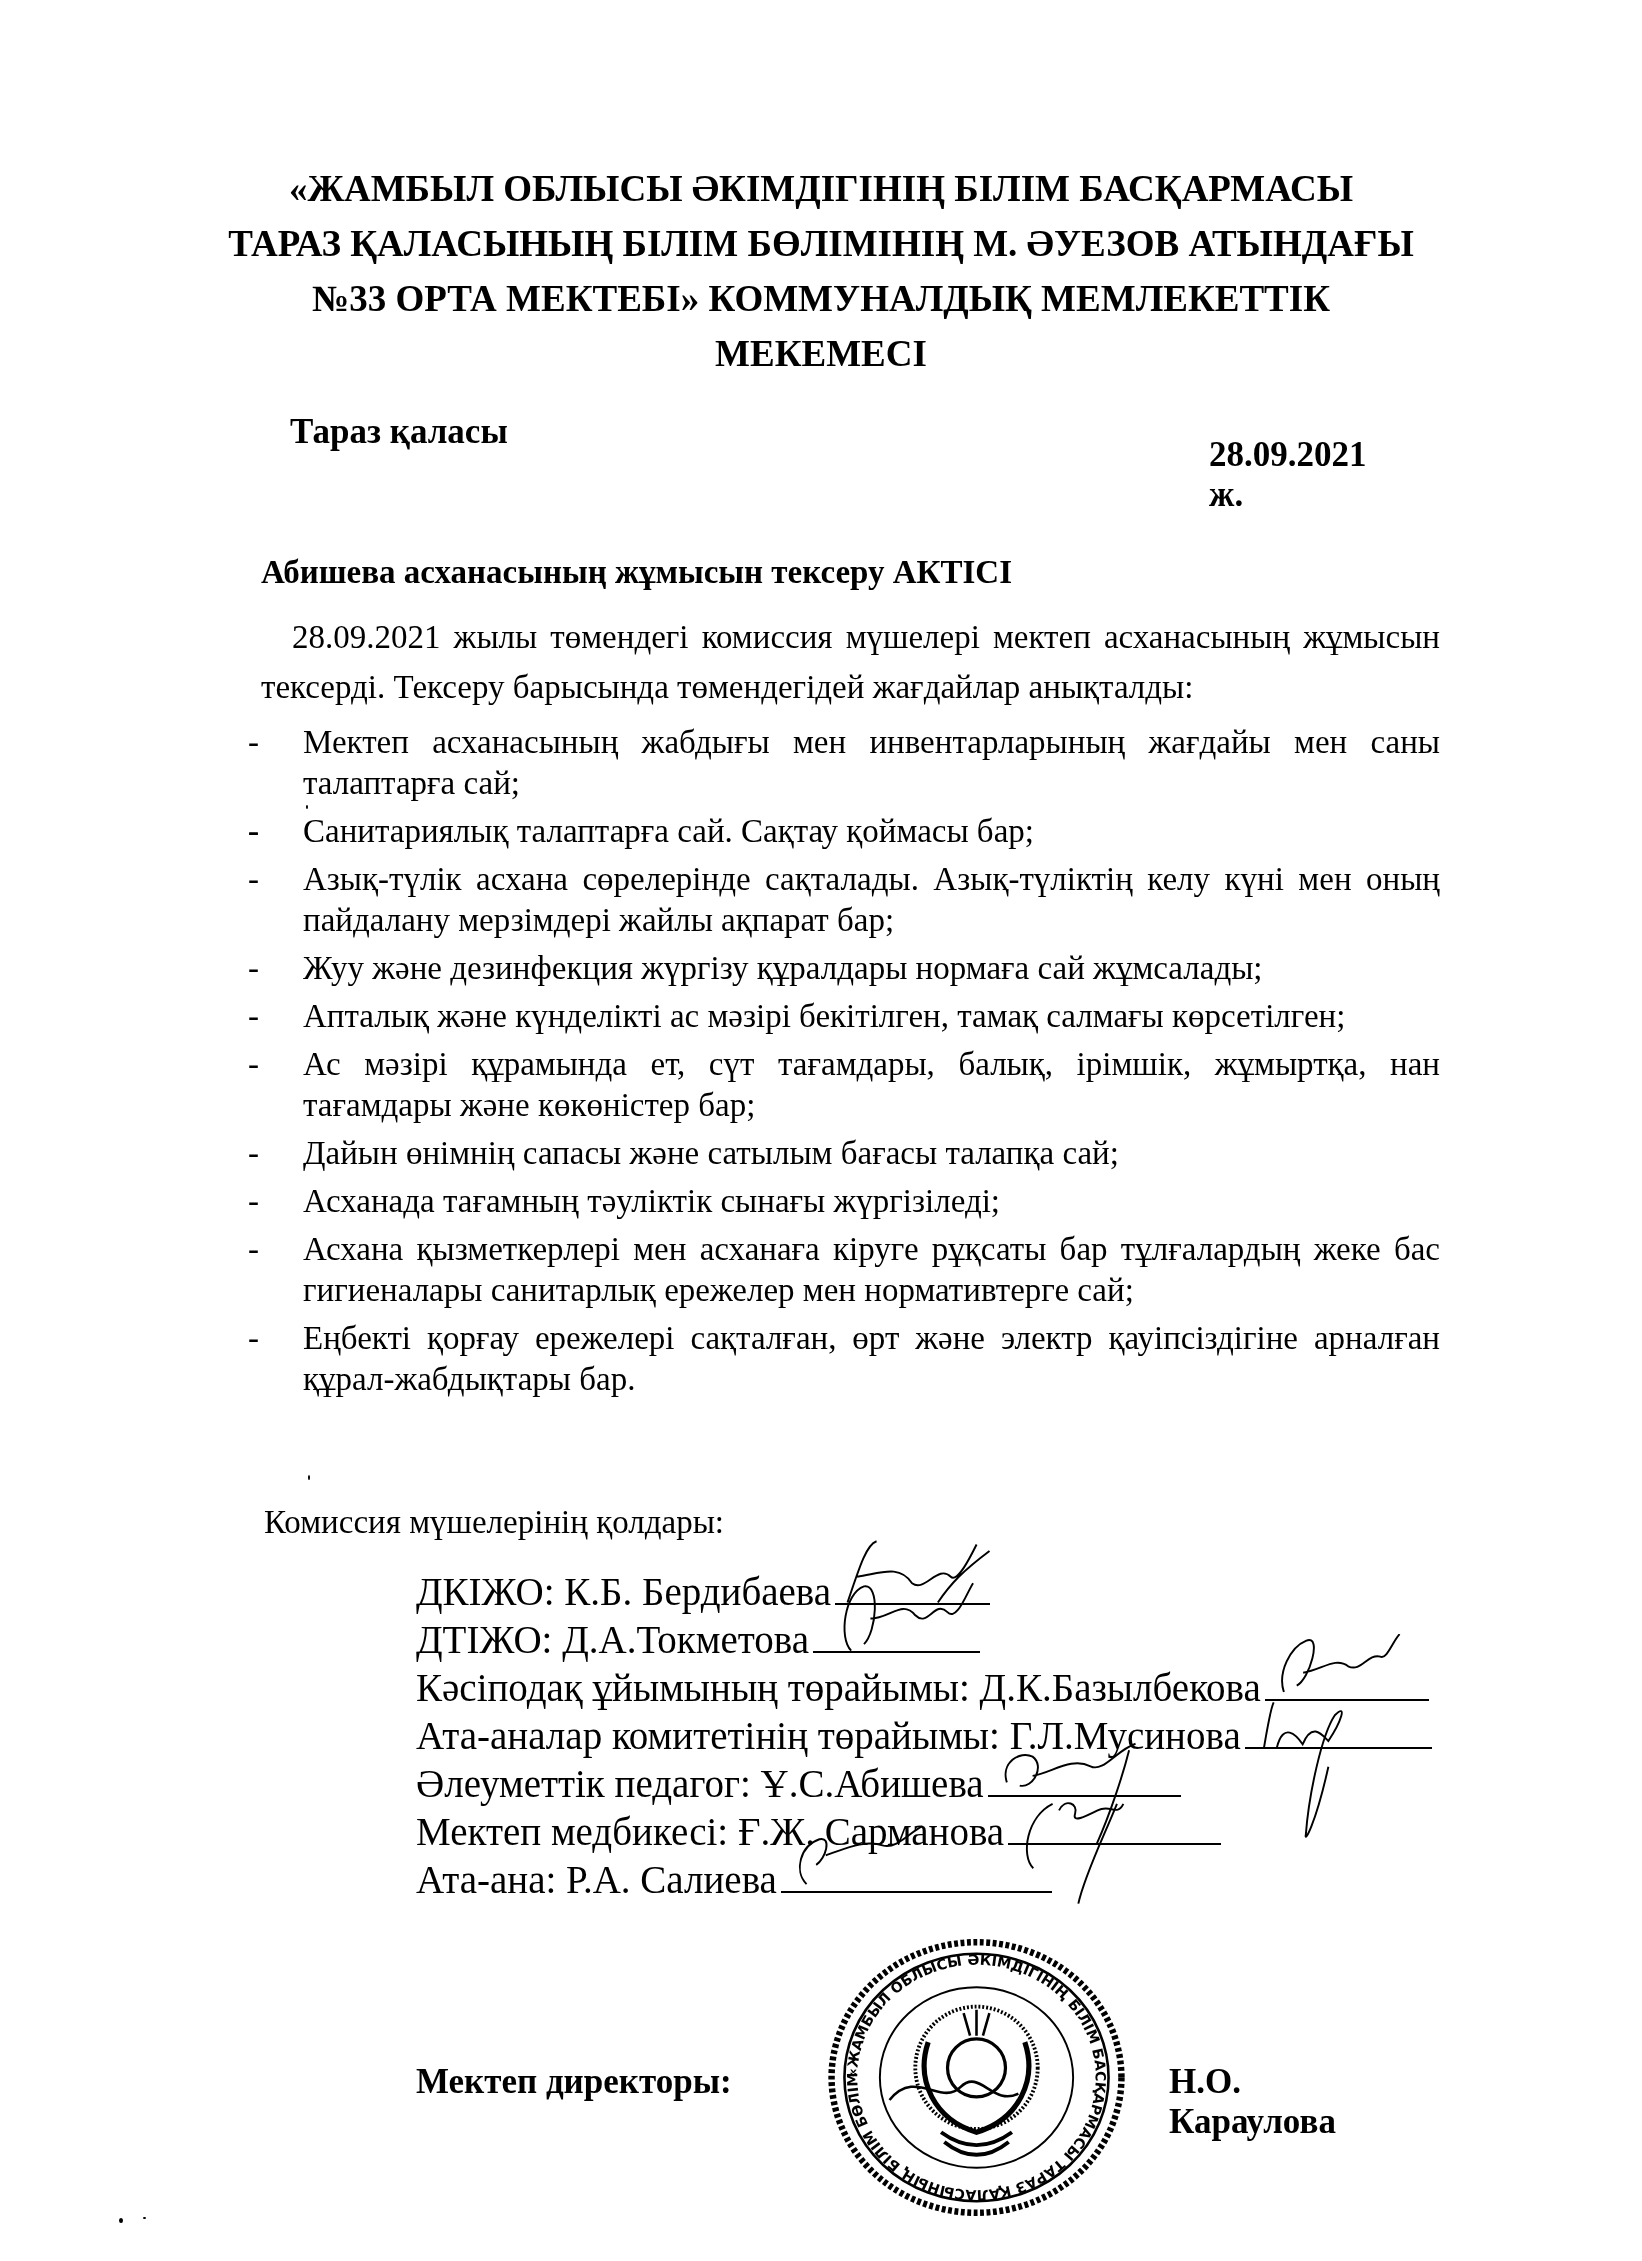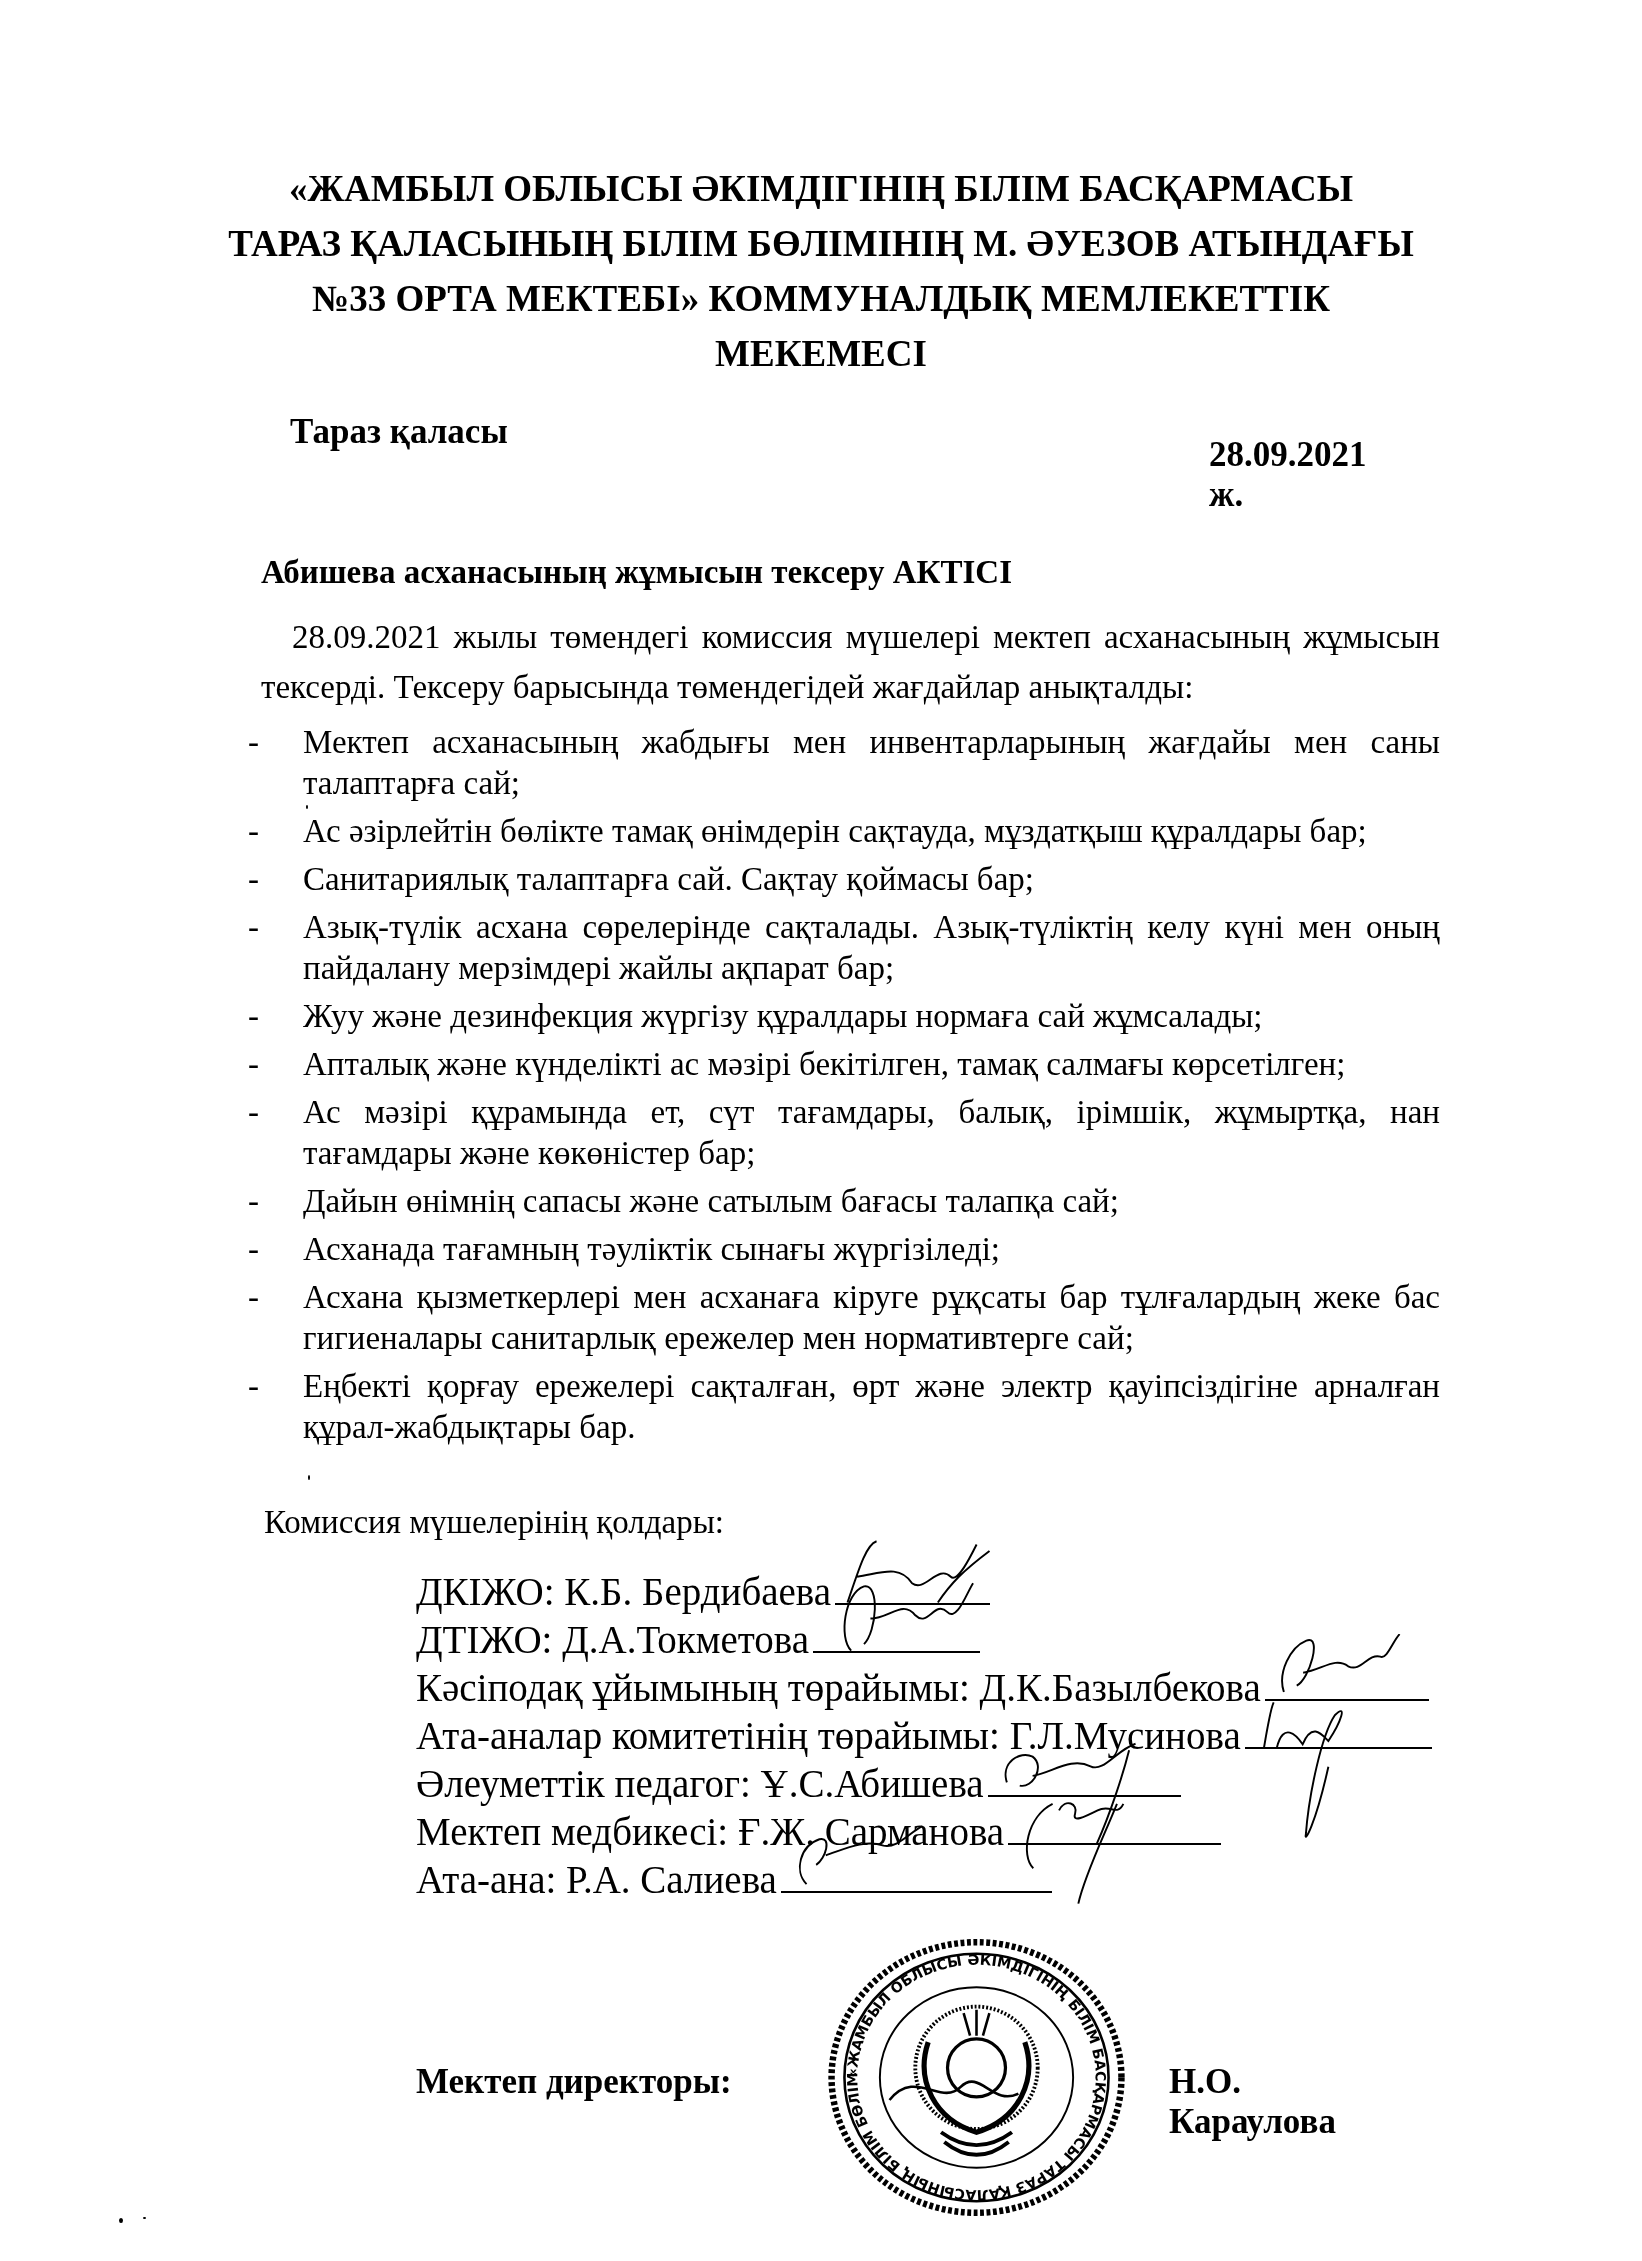--- a/index.html
+++ b/index.html
@@ -42,21 +42,21 @@
 
   <div class="city">Тараз қаласы</div>
   <div class="date">28.09.2021 ж.</div>
 
   <div class="act-title">Абишева асханасының жұмысын тексеру АКТІСІ</div>
 
   <div class="intro">28.09.2021 жылы төмендегі комиссия мүшелері мектеп асханасының жұмысын тексерді. Тексеру барысында төмендегідей жағдайлар анықталды:</div>
 
   <ul class="findings">
     <li><span class="bullet">-</span><span>Мектеп асханасының жабдығы мен инвентарларының жағдайы мен саны талаптарға сай;</span></li>
-    <li><span class="bullet">-</span><span>Ас әзірлейтін бөлікте тамақ өнімдерін сақтауда, мұздатқыш құралдары бар;</span></li>
+    <li><span class="bullet">-</span></li>
     <li><span class="bullet">-</span><span>Санитариялық талаптарға сай. Сақтау қоймасы бар;</span></li>
     <li><span class="bullet">-</span><span>Азық-түлік асхана сөрелерінде сақталады. Азық-түліктің келу күні мен оның пайдалану мерзімдері жайлы ақпарат бар;</span></li>
     <li><span class="bullet">-</span><span>Жуу және дезинфекция жүргізу құралдары нормаға сай жұмсалады;</span></li>
     <li><span class="bullet">-</span><span>Апталық және күнделікті ас мәзірі бекітілген, тамақ салмағы көрсетілген;</span></li>
     <li><span class="bullet">-</span><span>Ас мәзірі құрамында ет, сүт тағамдары, балық, ірімшік, жұмыртқа, нан тағамдары және көкөністер бар;</span></li>
     <li><span class="bullet">-</span><span>Дайын өнімнің сапасы және сатылым бағасы талапқа сай;</span></li>
     <li><span class="bullet">-</span><span>Асханада тағамның тәуліктік сынағы жүргізіледі;</span></li>
     <li><span class="bullet">-</span><span>Асхана қызметкерлері мен асханаға кіруге рұқсаты бар тұлғалардың жеке бас гигиеналары санитарлық ережелер мен нормативтерге сай;</span></li>
     <li><span class="bullet">-</span><span>Еңбекті қорғау ережелері сақталған, өрт және электр қауіпсіздігіне арналған құрал-жабдықтары бар.</span></li>
   </ul>

